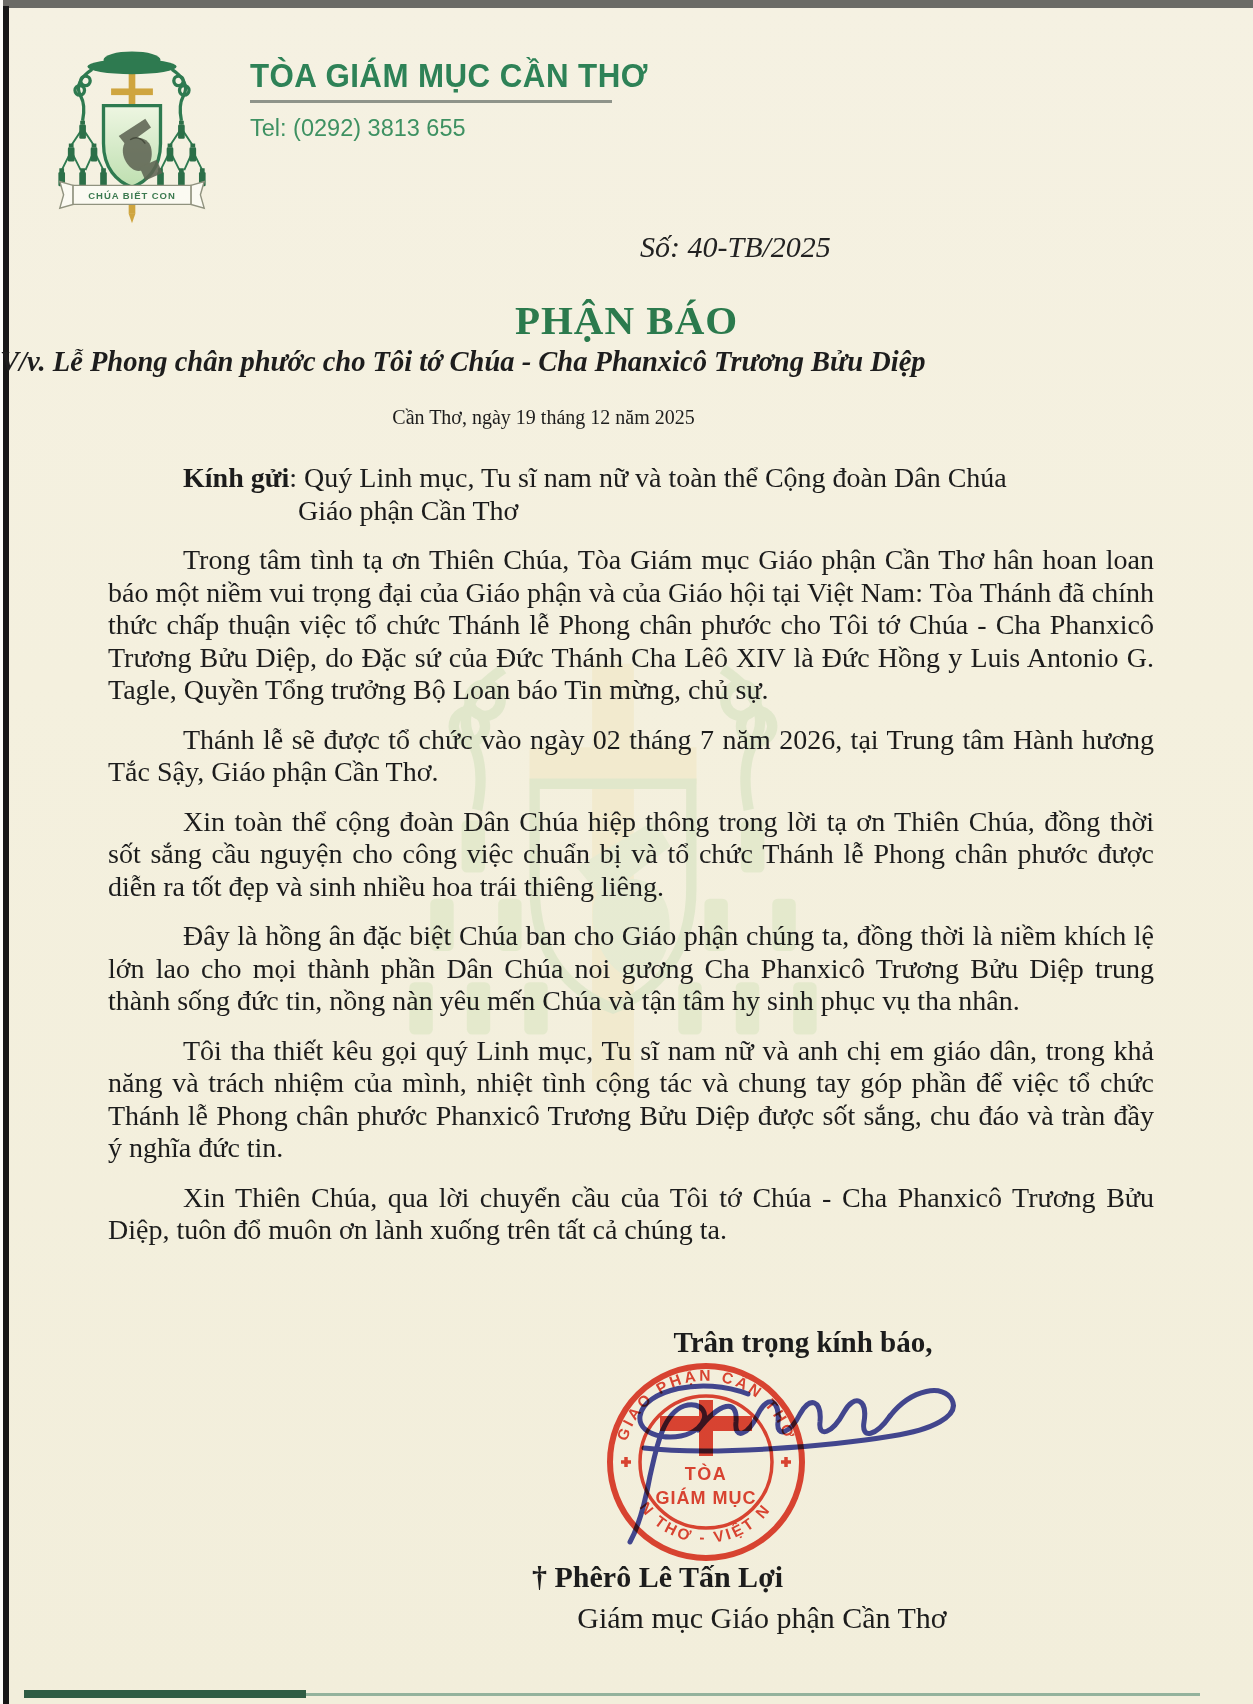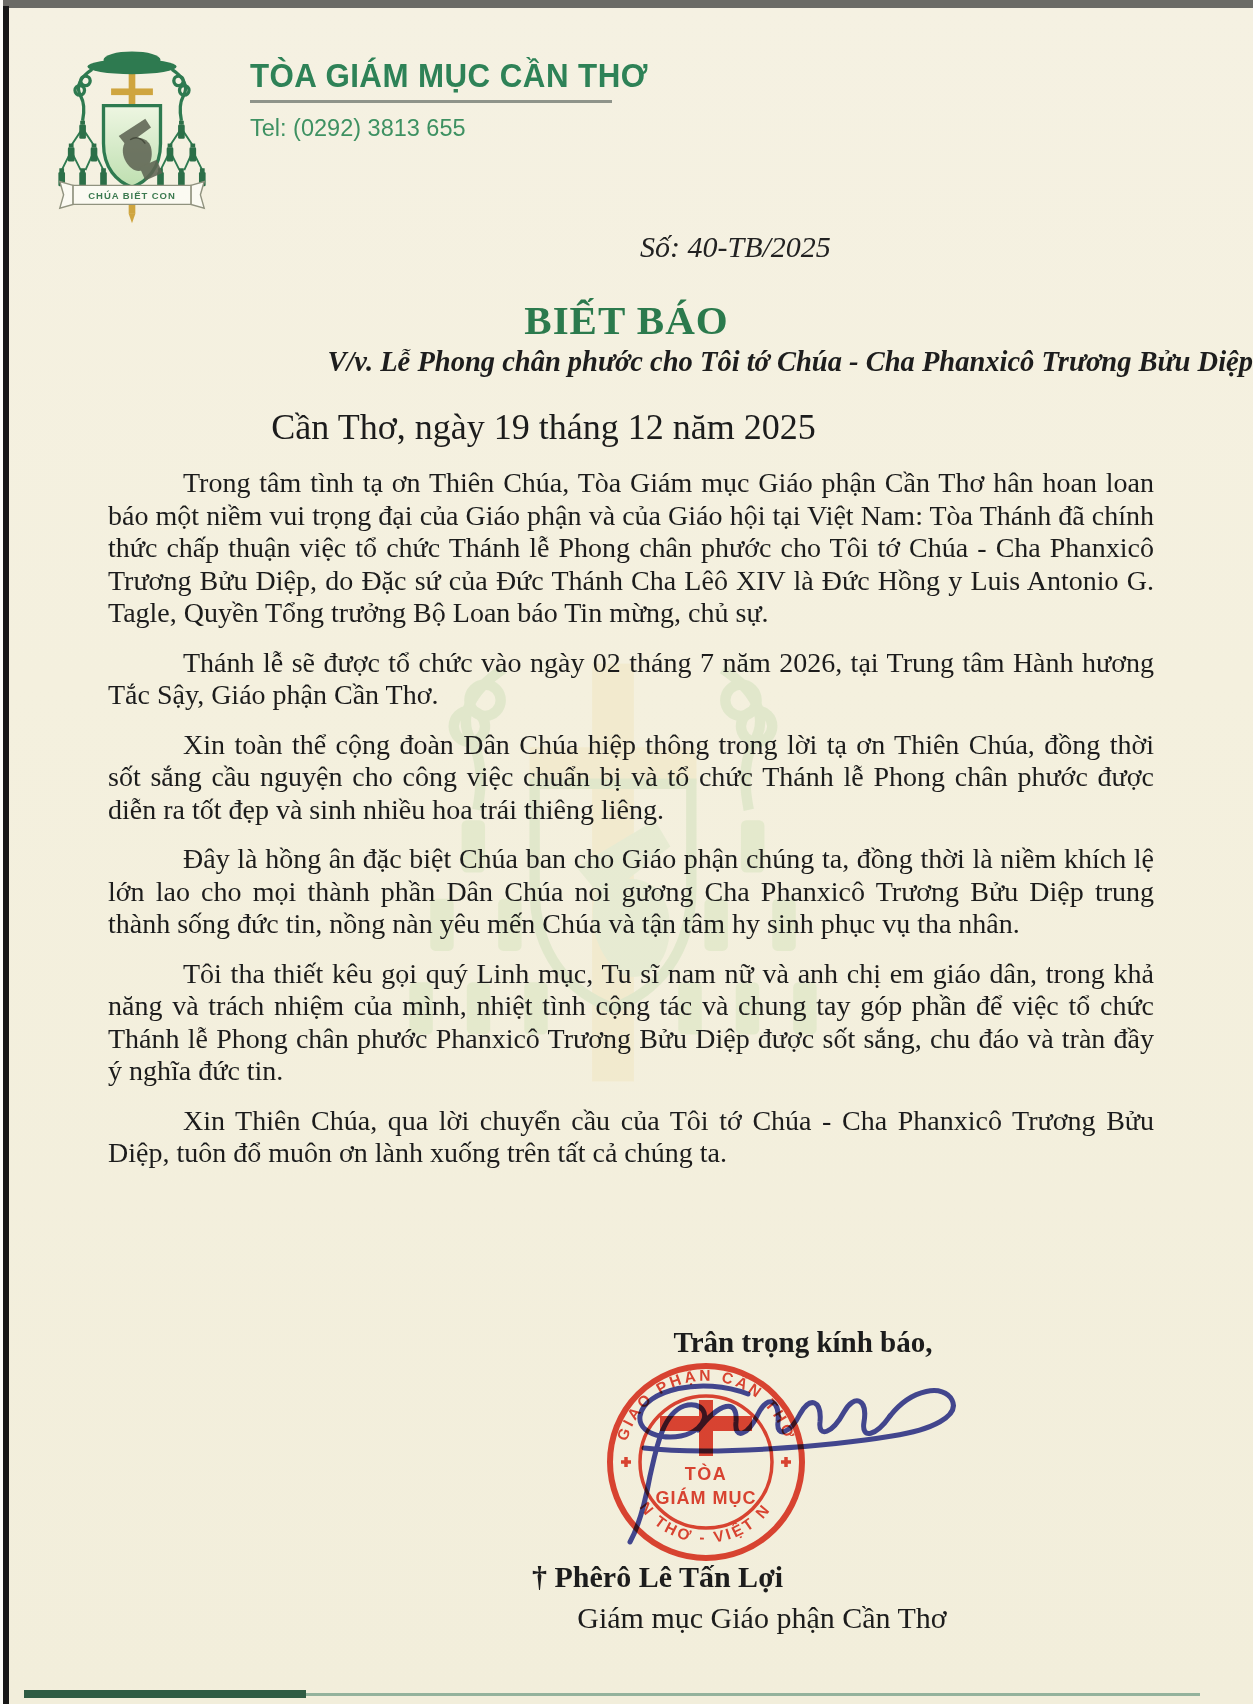--- a/index.html
+++ b/index.html
@@ -27,23 +27,23 @@
   .org-underline{width:362px;height:3px;background:#8f948a;margin:5px 0 8px 0;}
   .lh-line{
     font-family:"Liberation Sans","DejaVu Sans",sans-serif;
     font-size:23.5px;line-height:35px;color:#3e9162;white-space:nowrap;
   }
 
   .ref-number{position:absolute;left:640px;top:230px;width:400px;text-align:left;
     font-style:italic;font-size:30px;color:#222;}
   .doc-title{position:absolute;left:0;top:296px;width:1253px;text-align:center;
     font-weight:700;font-size:41px;letter-spacing:1px;color:#2b7a4d;}
-  .doc-subject{position:absolute;left:0;top:346px;width:1253px;text-align:right;
+  .doc-subject{position:absolute;left:0;top:346px;width:1253px;text-align:left;
     font-weight:700;font-style:italic;font-size:28.5px;color:#1d1d1d;}
-  .dateline{position:absolute;left:0;top:406px;width:1087px;text-align:center;font-size:36px;}
+  .dateline{position:absolute;left:0;top:406px;width:1087px;text-align:center;font-size:20px;}
 
   
   .content{position:absolute;left:108px;top:462px;width:1046px;
     font-size:28px;line-height:32.5px;text-align:justify;}
   .salutation{padding-left:190px;text-indent:-115px;margin:0 0 17px 0;}
   .salutation .l2{text-indent:0;}
   .content p{margin:5px 0 17px 0;text-indent:75px;}
 
   .regards{position:absolute;left:593px;top:1326px;width:420px;text-align:center;font-size:29px;font-weight:bold;}
 
@@ -172,25 +172,29 @@
     </g>
   </svg>
 
   <div class="lh-text">
     <div class="org-name">TÒA GIÁM MỤC CẦN THƠ</div>
     <div class="org-underline"></div>
     <div class="lh-line">Tel: (0292) 3813 655</div>
   </div>
 
   <div class="ref-number">Số: 40-TB/2025</div>
-  <div class="doc-title">BIẾT BÁO</div>
+  <div class="doc-title">PHẬN BÁO</div>
   <div class="doc-subject">V/v. Lễ Phong chân phước cho Tôi tớ Chúa - Cha Phanxicô Trương Bửu Diệp</div>
   <div class="dateline">Cần Thơ, ngày 19 tháng 12 năm 2025</div>
 
   <div class="content">
+    <div class="salutation">
+      <div><strong>Kính gửi</strong><span>: Quý Linh mục, Tu sĩ nam nữ và toàn thể Cộng đoàn Dân Chúa</span></div>
+      <div class="l2">Giáo phận Cần Thơ</div>
+    </div>
     <p>Trong tâm tình tạ ơn Thiên Chúa, Tòa Giám mục Giáo phận Cần Thơ hân hoan loan báo một niềm vui trọng đại của Giáo phận và của Giáo hội tại Việt Nam: Tòa Thánh đã chính thức chấp thuận việc tổ chức Thánh lễ Phong chân phước cho Tôi tớ Chúa - Cha Phanxicô Trương Bửu Diệp, do Đặc sứ của Đức Thánh Cha Lêô XIV là Đức Hồng y Luis Antonio G. Tagle, Quyền Tổng trưởng Bộ Loan báo Tin mừng, chủ sự.</p>
     <p>Thánh lễ sẽ được tổ chức vào ngày 02 tháng 7 năm 2026, tại Trung tâm Hành hương Tắc Sậy, Giáo phận Cần Thơ.</p>
     <p>Xin toàn thể cộng đoàn Dân Chúa hiệp thông trong lời tạ ơn Thiên Chúa, đồng thời sốt sắng cầu nguyện cho công việc chuẩn bị và tổ chức Thánh lễ Phong chân phước được diễn ra tốt đẹp và sinh nhiều hoa trái thiêng liêng.</p>
     <p>Đây là hồng ân đặc biệt Chúa ban cho Giáo phận chúng ta, đồng thời là niềm khích lệ lớn lao cho mọi thành phần Dân Chúa noi gương Cha Phanxicô Trương Bửu Diệp trung thành sống đức tin, nồng nàn yêu mến Chúa và tận tâm hy sinh phục vụ tha nhân.</p>
     <p>Tôi tha thiết kêu gọi quý Linh mục, Tu sĩ nam nữ và anh chị em giáo dân, trong khả năng và trách nhiệm của mình, nhiệt tình cộng tác và chung tay góp phần để việc tổ chức Thánh lễ Phong chân phước Phanxicô Trương Bửu Diệp được sốt sắng, chu đáo và tràn đầy ý nghĩa đức tin.</p>
     <p>Xin Thiên Chúa, qua lời chuyển cầu của Tôi tớ Chúa - Cha Phanxicô Trương Bửu Diệp, tuôn đổ muôn ơn lành xuống trên tất cả chúng ta.</p>
   </div>
 
   <div class="regards">Trân trọng kính báo,</div>
 

